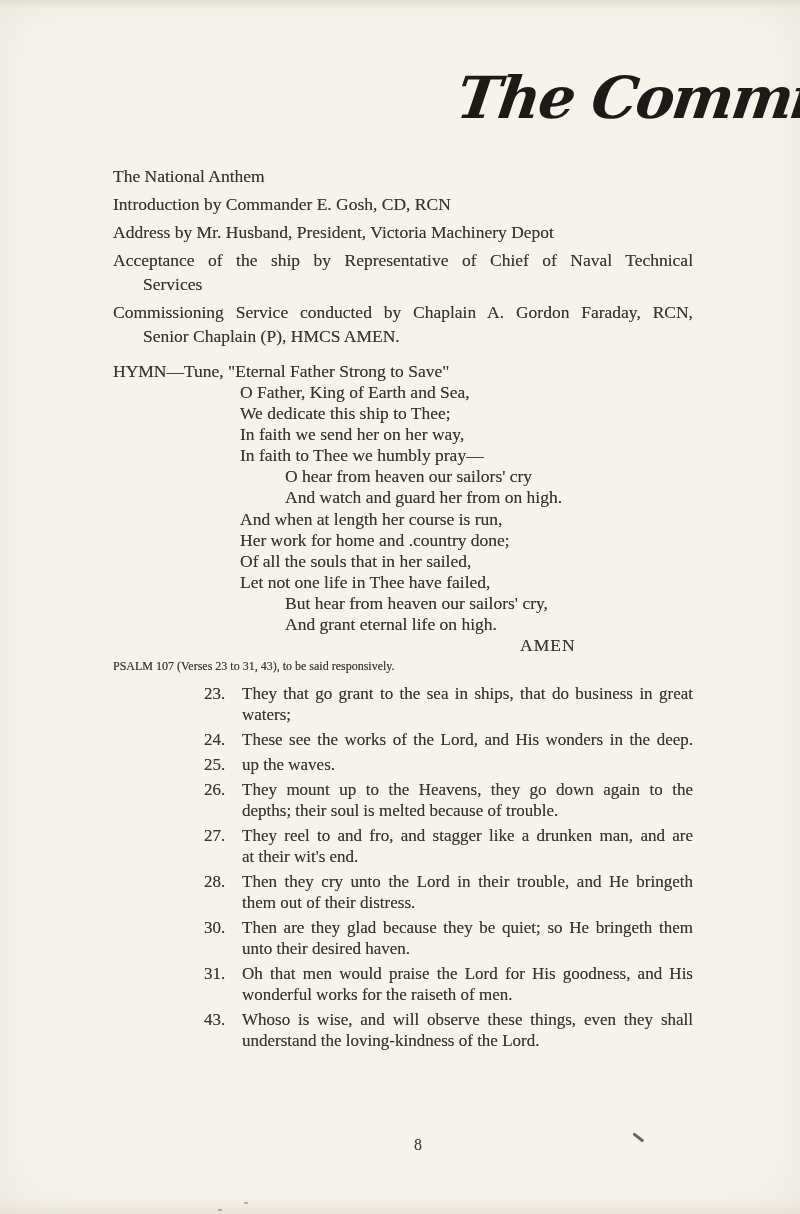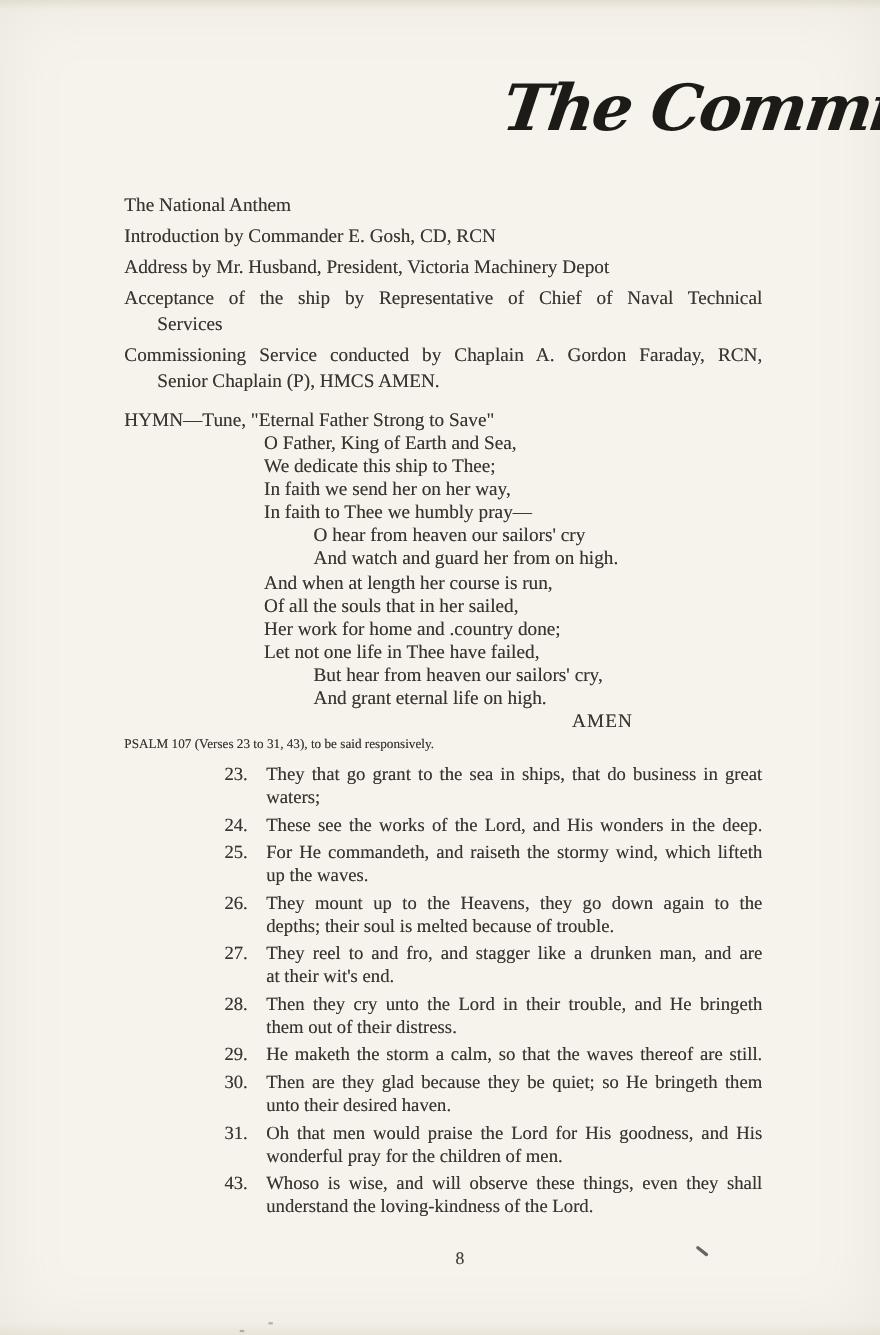--- a/index.html
+++ b/index.html
@@ -18,21 +18,21 @@
   .script-title{
     position:absolute;left:452px;top:58px;
     font-family:"DejaVu Serif", serif;
     font-style:italic;font-weight:bold;
     font-size:58px;line-height:80px;
     letter-spacing:-2px;color:#1d1b18;
     transform:skewX(-8deg);transform-origin:left bottom;
     white-space:nowrap;
   }
   .content{
-    position:absolute;left:113px;top:166px;width:580px;padding-top:8px;
+    position:absolute;left:113px;top:156px;width:580px;padding-top:8px;
     font-size:17.5px;
     text-shadow:0 0 0.6px rgba(56,52,47,0.55);
   }
   .prog-item{margin-bottom:4px;}
   .prog-line{line-height:24px;}
   .prog-cont{padding-left:30px;}
   .just{text-align:justify;text-align-last:justify;text-justify:inter-word;}
   .hymn{margin-top:12px;}
   .hymn-heading{line-height:22px;}
   .hymn-line{line-height:21px;padding-left:127px;}
@@ -93,22 +93,22 @@
           <div class="stanza">
             <div class="hymn-line">O Father, King of Earth and Sea,</div>
             <div class="hymn-line">We dedicate this ship to Thee;</div>
             <div class="hymn-line">In faith we send her on her way,</div>
             <div class="hymn-line">In faith to Thee we humbly pray—</div>
             <div class="hymn-line ind">O hear from heaven our sailors' cry</div>
             <div class="hymn-line ind">And watch and guard her from on high.</div>
           </div>
           <div class="stanza">
             <div class="hymn-line">And when at length her course is run,</div>
+            <div class="hymn-line">Her work for home and .country done;</div>
             <div class="hymn-line">Of all the souls that in her sailed,</div>
-            <div class="hymn-line">Her work for home and .country done;</div>
             <div class="hymn-line">Let not one life in Thee have failed,</div>
             <div class="hymn-line ind">But hear from heaven our sailors' cry,</div>
             <div class="hymn-line ind">And grant eternal life on high.</div>
           </div>
         </div>
       <div class="amen">AMEN</div>
     </div>
 
     <div class="psalm">
       <div class="psalm-heading">PSALM 107 (Verses 23 to 31, 43), to be said responsively.</div>
@@ -122,21 +122,20 @@
           </div>
           <div class="verse">
             <div class="vnum">24.</div>
             <div class="vtext">
               <div class="vline just">These see the works of the Lord, and His wonders in the deep.</div>
             </div>
           </div>
           <div class="verse">
             <div class="vnum">25.</div>
             <div class="vtext">
-              <div class="vline just">For He commandeth, and raiseth the stormy wind, which lifteth</div>
               <div class="vline">up the waves.</div>
             </div>
           </div>
           <div class="verse">
             <div class="vnum">26.</div>
             <div class="vtext">
               <div class="vline just">They mount up to the Heavens, they go down again to the</div>
               <div class="vline">depths; their soul is melted because of trouble.</div>
             </div>
           </div>
@@ -148,37 +147,31 @@
             </div>
           </div>
           <div class="verse">
             <div class="vnum">28.</div>
             <div class="vtext">
               <div class="vline just">Then they cry unto the Lord in their trouble, and He bringeth</div>
               <div class="vline">them out of their distress.</div>
             </div>
           </div>
           <div class="verse">
-            <div class="vnum">29.</div>
-            <div class="vtext">
-              <div class="vline just">He maketh the storm a calm, so that the waves thereof are still.</div>
-            </div>
-          </div>
-          <div class="verse">
             <div class="vnum">30.</div>
             <div class="vtext">
               <div class="vline just">Then are they glad because they be quiet; so He bringeth them</div>
               <div class="vline">unto their desired haven.</div>
             </div>
           </div>
           <div class="verse">
             <div class="vnum">31.</div>
             <div class="vtext">
               <div class="vline just">Oh that men would praise the Lord for His goodness, and His</div>
-              <div class="vline">wonderful pray for the children of men.</div>
+              <div class="vline">wonderful works for the raiseth of men.</div>
             </div>
           </div>
           <div class="verse">
             <div class="vnum">43.</div>
             <div class="vtext">
               <div class="vline just">Whoso is wise, and will observe these things, even they shall</div>
               <div class="vline">understand the loving-kindness of the Lord.</div>
             </div>
           </div>
         </div>

